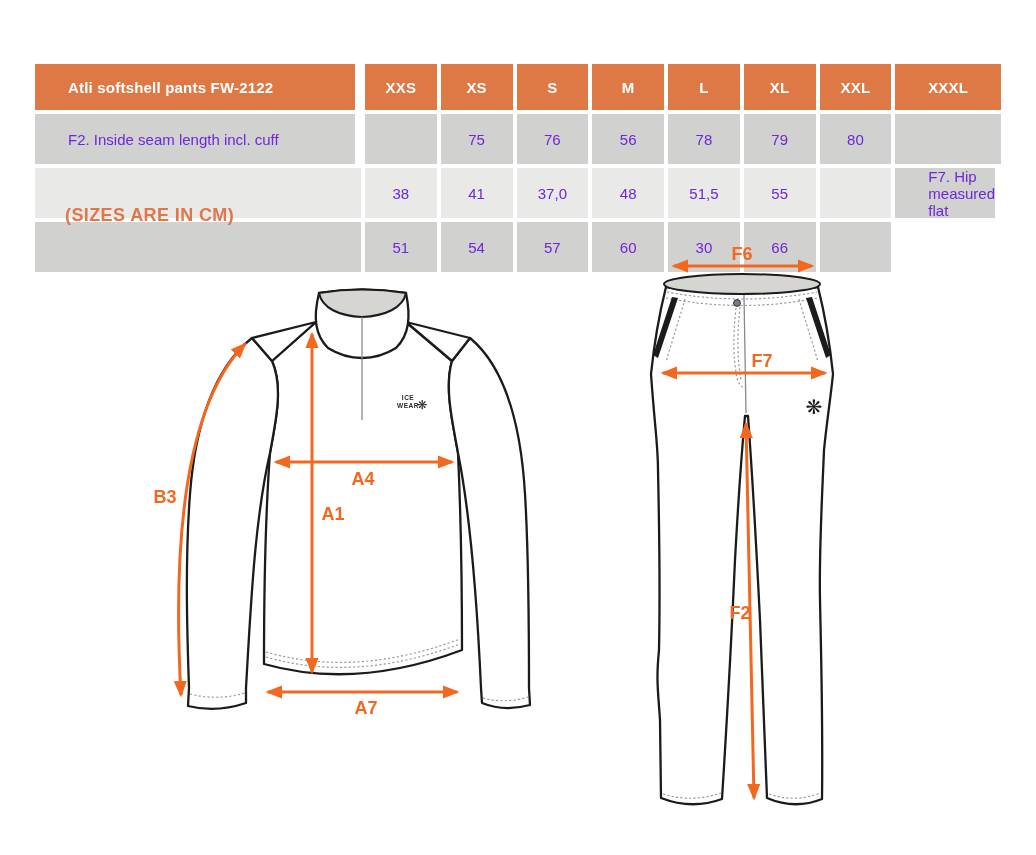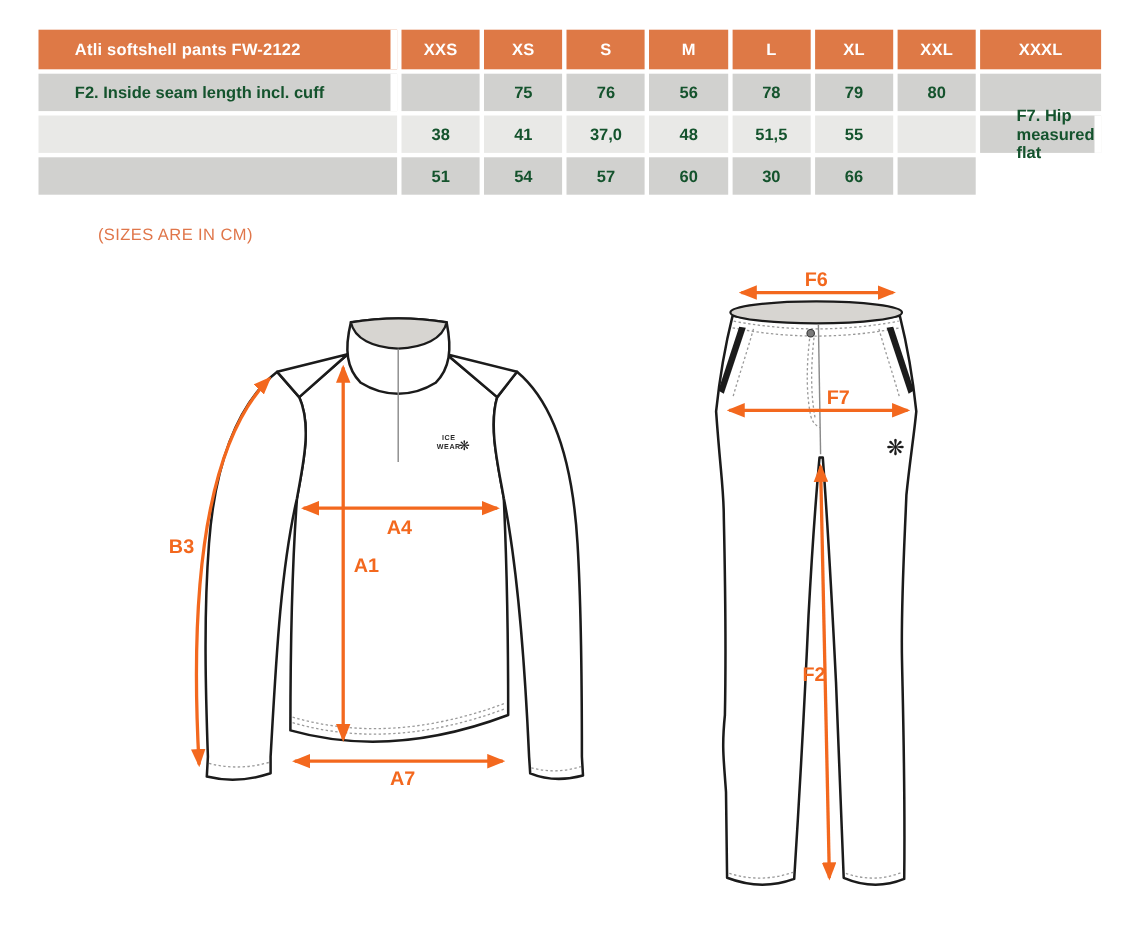--- a/index.html
+++ b/index.html
@@ -9,30 +9,30 @@
   }
   .page{position:absolute;inset:0;}
   
   .size-table{
     position:absolute;left:35px;top:27px;width:966px;
     display:grid;grid-template-columns:326px repeat(8,1fr);
     gap:4px 4px;background:#fff;
   }
   .cell{
     display:flex;align-items:center;justify-content:center;
-    height:34px;font-size:15px;color:#14532d;box-sizing:border-box;font-weight:bold;
+    height:50px;font-size:15px;color:#6d28d9;box-sizing:border-box;
   }
-  .head{background:#DE7946;color:#ffffff;font-weight:700;height:36px;letter-spacing:.2px;}
+  .head{background:#DE7946;color:#ffffff;font-weight:700;height:46px;letter-spacing:.2px;margin-top:37px;}
   .label-cell{justify-content:flex-start;padding-left:33px;border-right:6px solid #ffffff;}
   .row-a{background:#D1D1CF;}
   .row-b{background:#E9E9E7;}
   
   .units-note{
     position:absolute;left:65px;top:205px;color:#E0764A;
-    font-size:15px;font-weight:400;letter-spacing:.4px;margin-left:24px;
+    font-size:18px;font-weight:700;letter-spacing:.4px;
   }
   
   .diagram{position:absolute;left:0;top:0;}
   .garment{fill:#ffffff;stroke:#1b1b1b;stroke-width:2.3;stroke-linejoin:round;}
   .inner-gray{fill:#D7D5D1;stroke:#1b1b1b;stroke-width:2;}
   .stitch{fill:none;stroke:#9a9a9a;stroke-width:1.2;stroke-dasharray:2.2 2.2;}
   .thinline{fill:none;stroke:#8a8a8a;stroke-width:1.3;}
   .arrow{fill:none;stroke:#F3681E;stroke-width:3;}
   .mlabel{
     fill:#F3681E;font-size:18px;font-weight:700;

